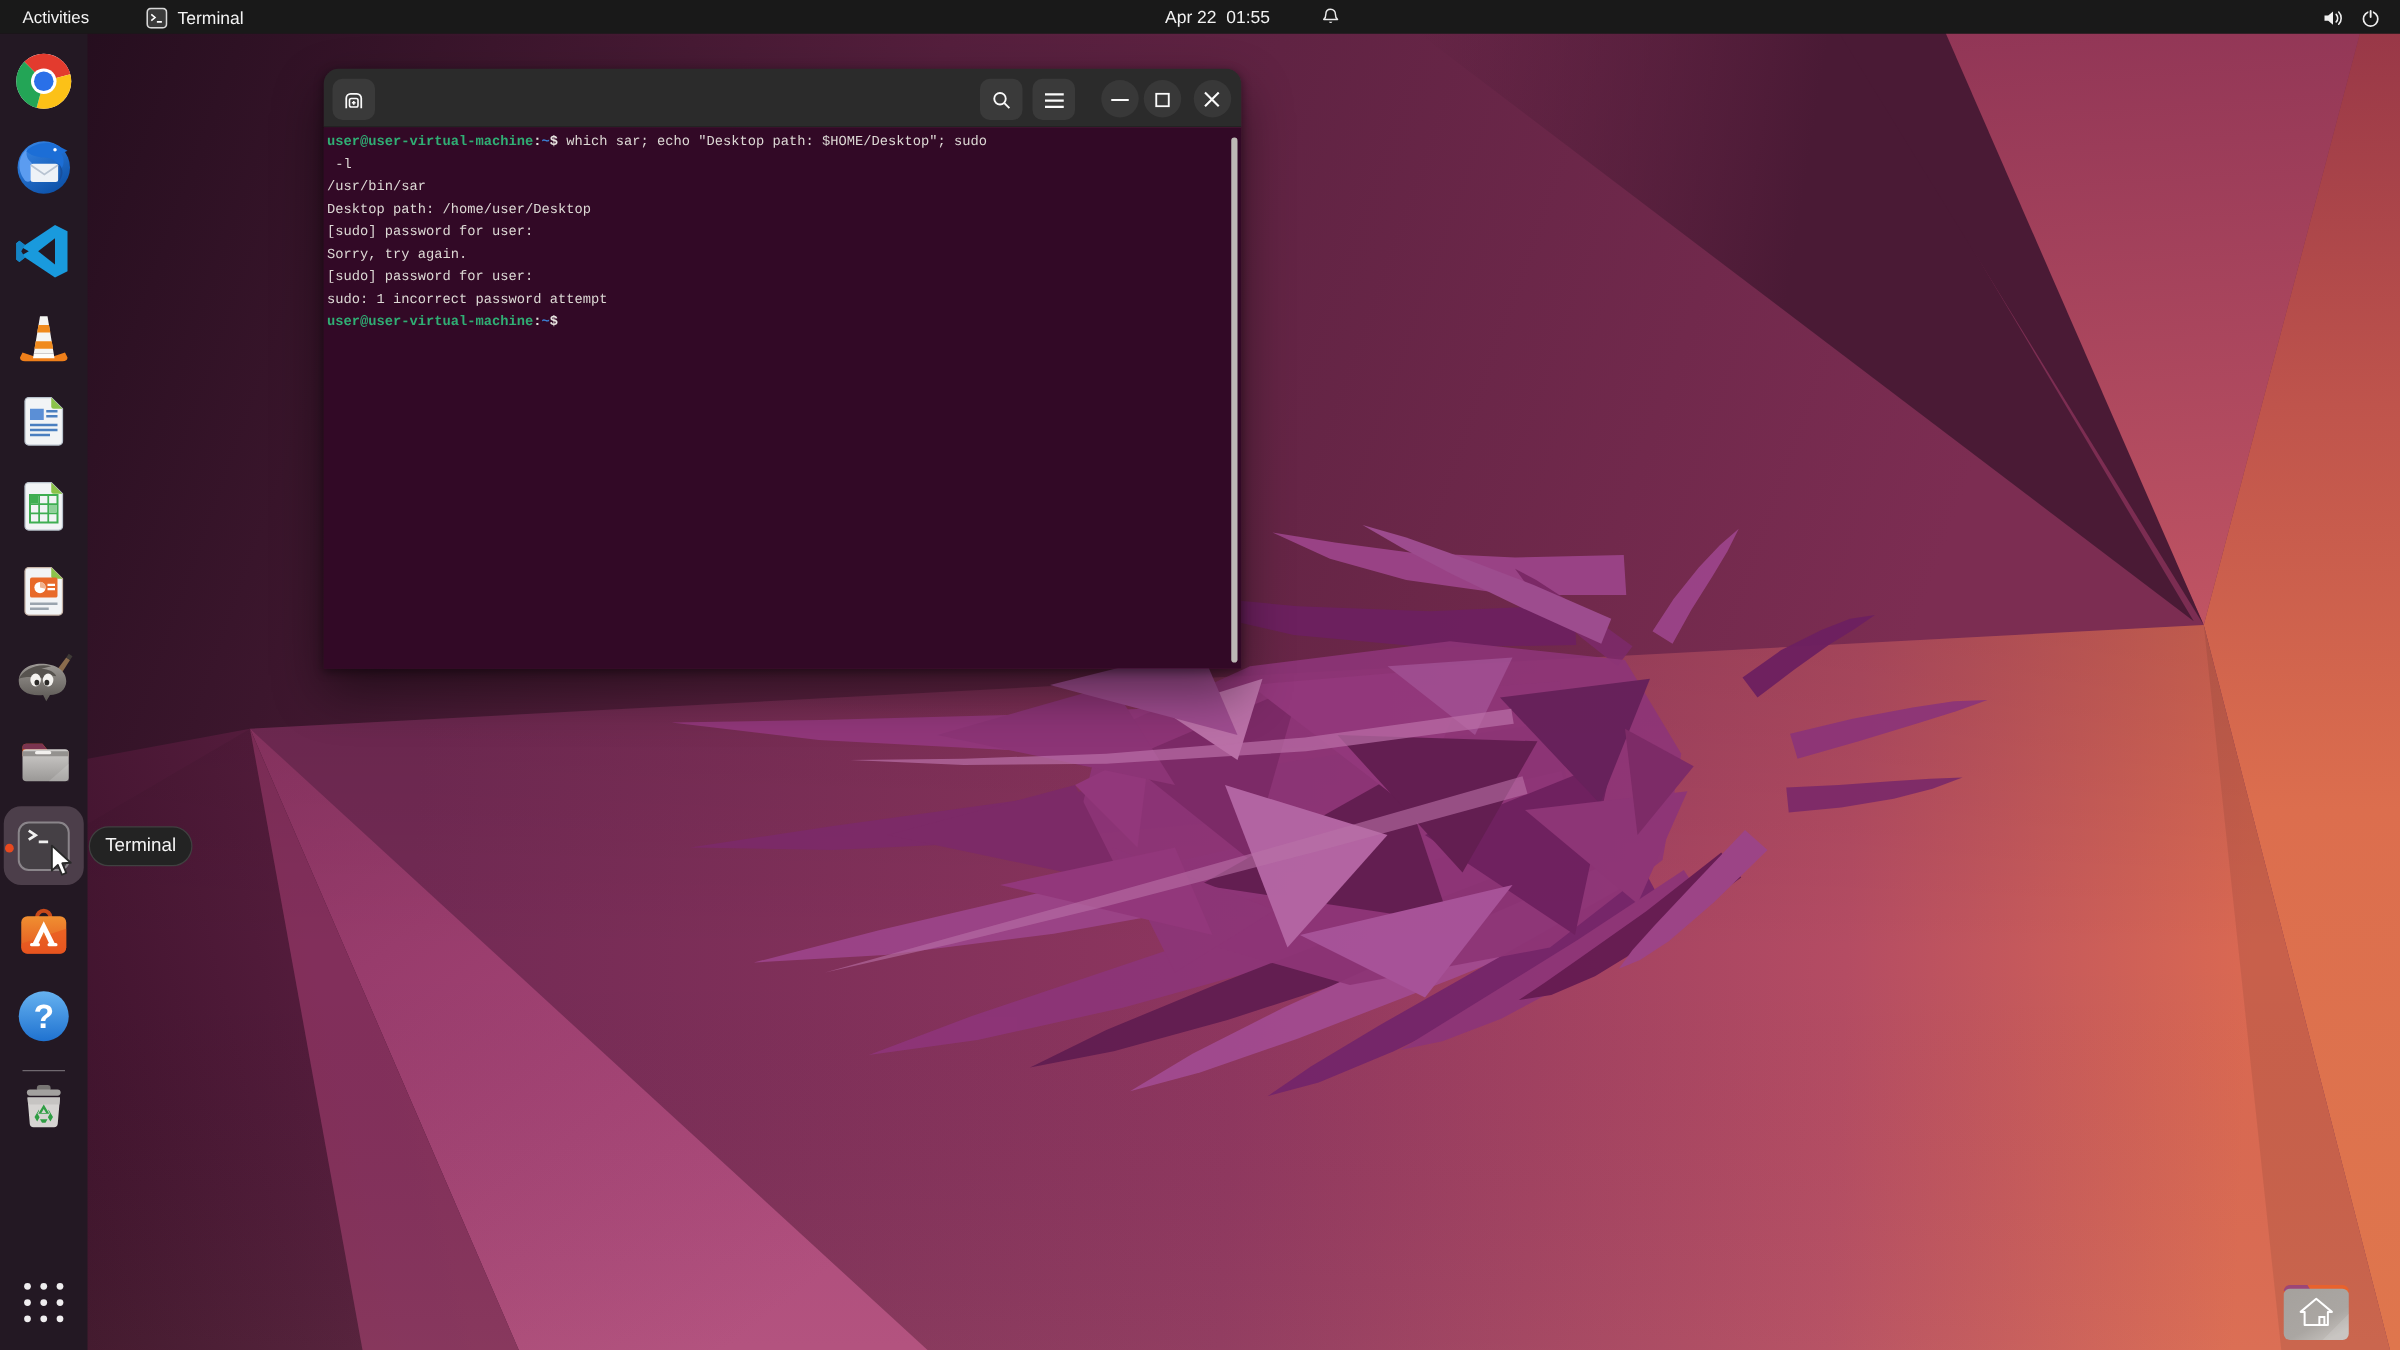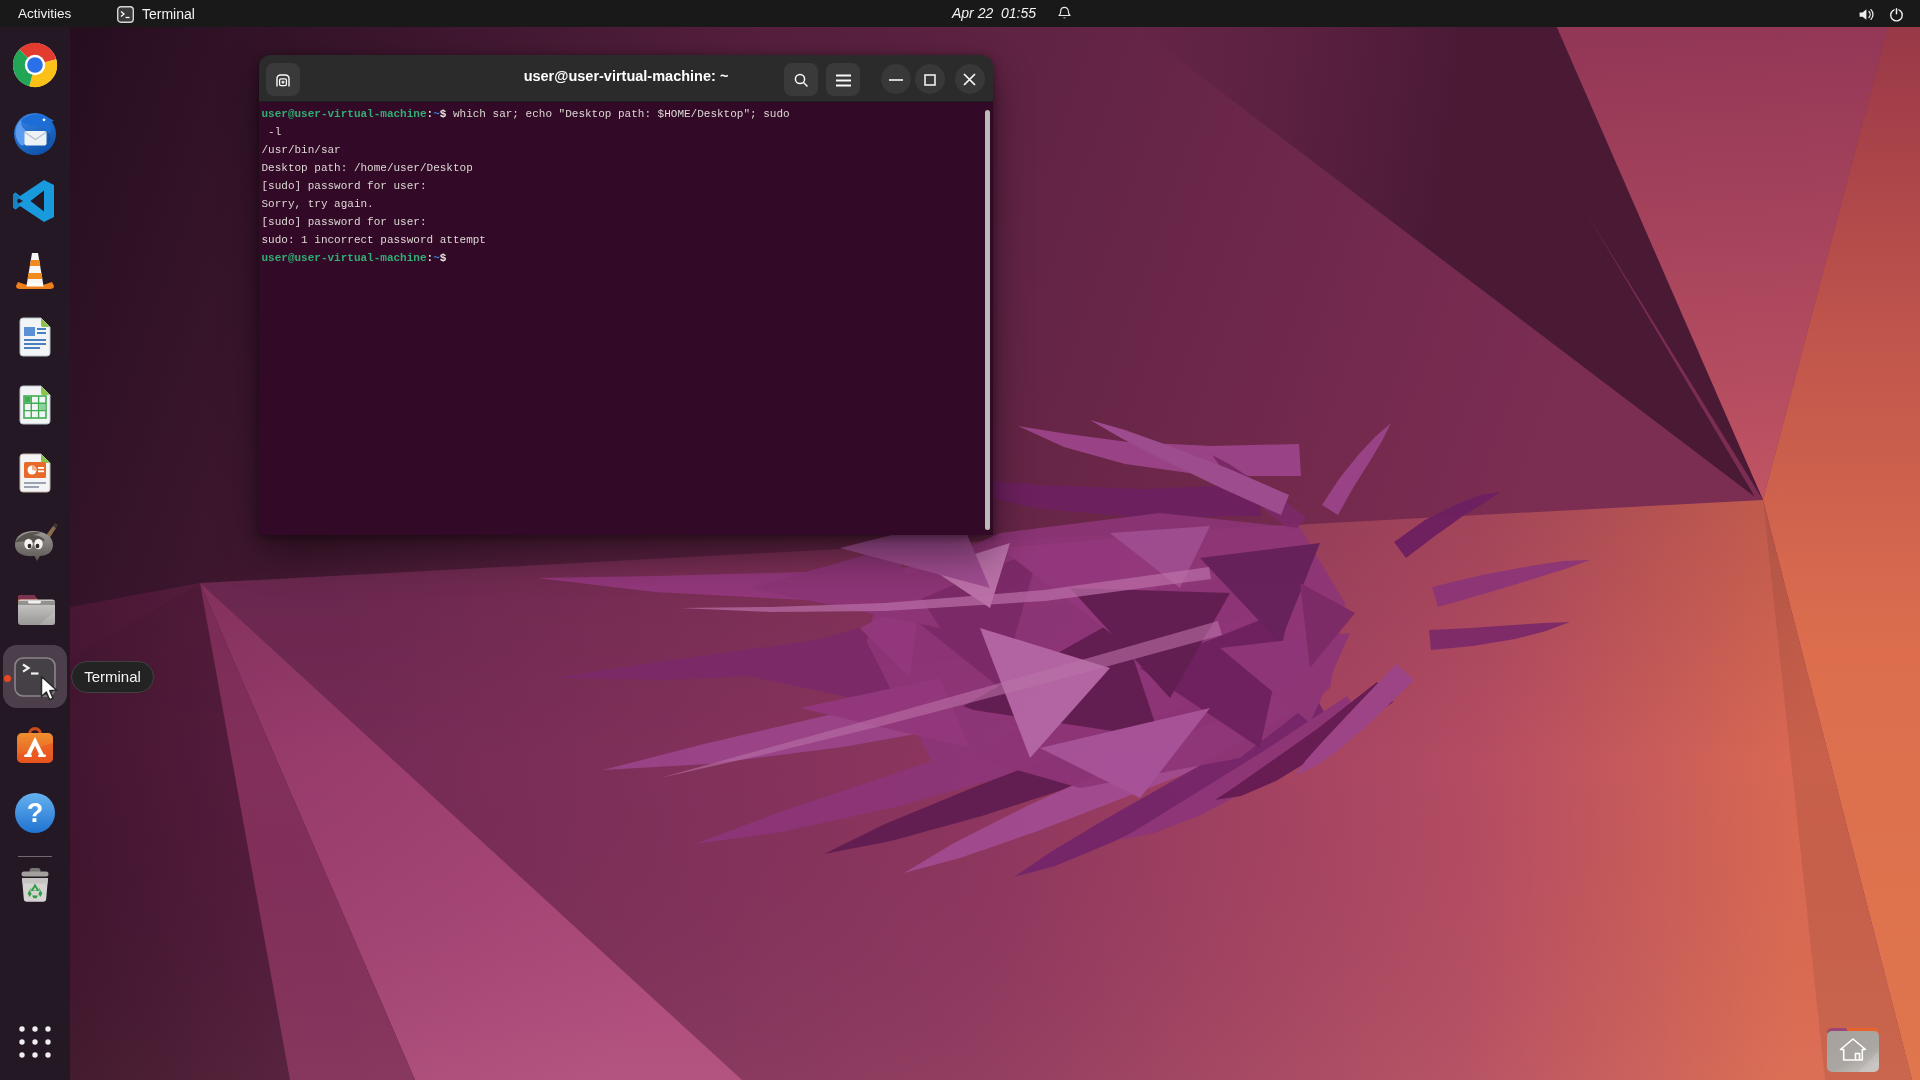--- a/index.html
+++ b/index.html
@@ -5,21 +5,21 @@
   html,body{margin:0;padding:0;width:1920px;height:1080px;overflow:hidden;background:#000;
     font-family:"Liberation Sans", sans-serif;}
   #stage{position:absolute;inset:0;width:1920px;height:1023px;}
   .abs{position:absolute;}
   
   #topbar{position:absolute;left:0;top:0;width:1920px;height:27px;background:#191919;color:#f3f3f3;
     font-size:14px;z-index:40;}
   #topbar .act{position:absolute;left:18px;top:5.5px;font-size:13.5px;}
   #topbar .fterm{position:absolute;left:117px;top:5px;display:flex;align-items:center;gap:8px;}
   #topbar .fterm svg{margin-top:1px;}
-  #topbar .clock{position:absolute;left:952px;top:5px;font-style:italic;}
+  #topbar .clock{position:absolute;left:932px;top:5px;}
   
   #dock{position:absolute;left:0;top:27px;width:70px;height:1053px;background:#231823;z-index:30;}
   .di{position:absolute;left:11px;width:48px;height:48px;}
   #dhl{position:absolute;left:3px;top:618px;width:64px;height:63px;border-radius:14px;
     background:rgba(196,174,188,0.26);}
   #dsep{position:absolute;left:18px;top:829px;width:34px;height:1px;background:rgba(255,255,255,0.35);}
   
   #term{position:absolute;left:259px;top:55px;width:734px;height:480px;border-radius:12px 12px 0 0;
     box-shadow:0 18px 40px rgba(0,0,0,.45), 0 2px 8px rgba(0,0,0,.4);z-index:20;}
   #thead{position:absolute;left:0;top:0;width:734px;height:46px;background:#2b2b2b;
@@ -344,21 +344,20 @@
   </svg>
 
   <div id="term">
     <div id="thead">
       <div class="hbtn" style="left:7px;"></div>
       <svg class="abs" style="left:15px;top:16px" width="18" height="18" viewBox="0 0 18 18">
         <path d="M3 15.5 V7.5 a3.5 3.5 0 0 1 3.5 -3.5 h5 a3.5 3.5 0 0 1 3.5 3.5 V15.5" fill="none" stroke="#fafafa" stroke-width="1.4"></path>
         <rect x="5.6" y="7.8" width="6.8" height="6.8" rx="1.4" fill="none" stroke="#fafafa" stroke-width="1.3"></rect>
         <path d="M9 9.7 v3 M7.5 11.2 h3" stroke="#fafafa" stroke-width="1.3"></path>
       </svg>
-      <div id="ttitle">user@user-virtual-machine: ~</div>
       <div class="hbtn" style="left:525px;"></div>
       <svg class="abs" style="left:533px;top:16px" width="19" height="19" viewBox="0 0 19 19">
         <circle cx="8" cy="8" r="4.6" fill="none" stroke="#fafafa" stroke-width="1.5"></circle>
         <path d="M11.5 11.5l4 4" stroke="#fafafa" stroke-width="1.5"></path>
       </svg>
       <div class="hbtn" style="left:567px;"></div>
       <svg class="abs" style="left:576px;top:19px" width="17" height="13" viewBox="0 0 17 13">
         <path d="M1 1.5h15M1 6.5h15M1 11.5h15" stroke="#fafafa" stroke-width="1.8"></path>
       </svg>
       <div class="hcir" style="left:622px;"></div>

